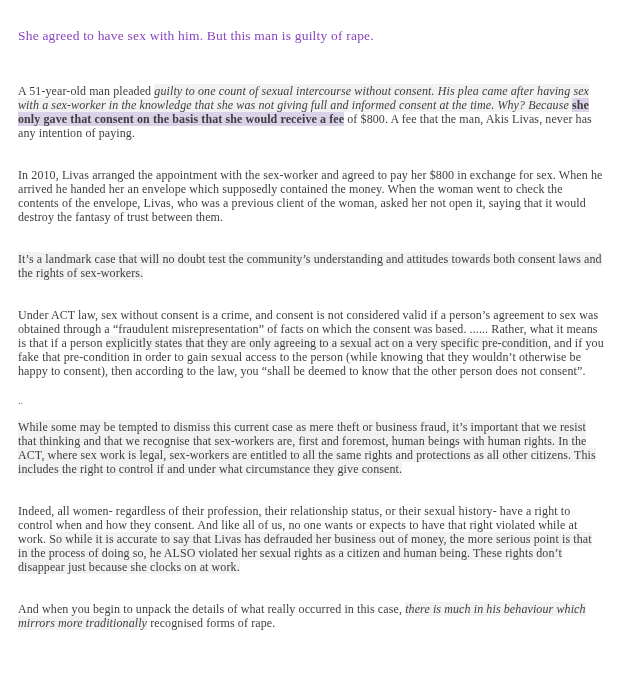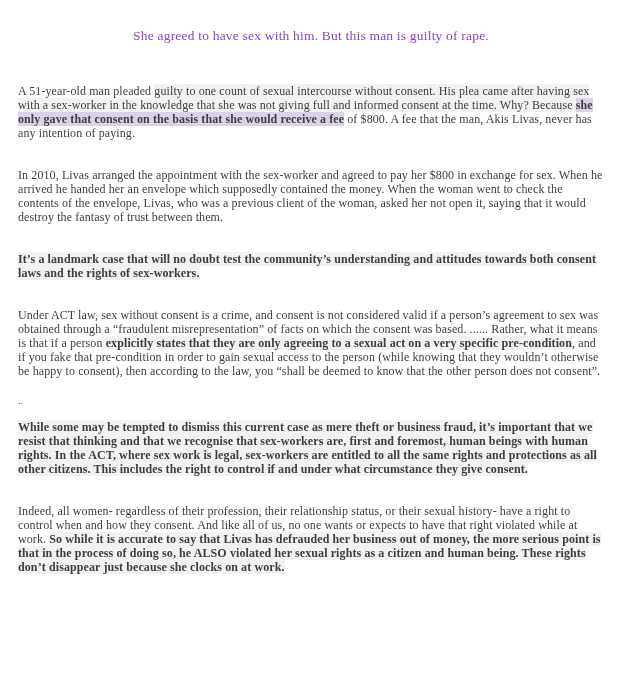--- a/index.html
+++ b/index.html
@@ -18,51 +18,51 @@
     color: var(--text-color, #3e3e3e);
     overflow: hidden;
   }
   .headline {
     font-size: 13.5px;
     line-height: 17px;
     font-weight: normal;
     letter-spacing: 0.2px;
     color: var(--title-color, #8a46bd);
     margin: 0 0 40px 0;
-    text-align: center;
   }
   .para {
     font-size: 12px;
     line-height: 14px;
     letter-spacing: 0.1px;
     margin: 0 0 28px 0;
   }
   .para.small {
     font-size: 10px;
     margin: -12px 0 12px 0;
     color: #6a6a6a;
   }
   .seg-plain   { background: transparent; }
-  .seg-gray    { background: var(--highlight-gray, #f2f2f2); }
+  .seg-gray    { background: var(--highlight-gray, #f2f2f2); font-style: italic; }
   .seg-bold-gray {
     background: var(--highlight-gray, #f2f2f2);
-    font-weight: bold;
+    font-weight: normal;
   }
   .seg-bold-purple {
     background: var(--highlight-purple, #d9d2e9);
     font-weight: bold;
   }
 </style>
 </head>
 <body>
 
 <div class="page">
   <h1 class="headline">She agreed to have sex with him. But this man is guilty of rape.</h1>
   <div id="article-body">
       <p class="para"><span class="seg-plain">A 51-year-old man pleaded </span><span class="seg-gray">guilty to one count of sexual intercourse without consent. His plea came after having sex with a sex-worker in the knowledge that she was not giving full and informed consent at the time. Why? Because </span><span class="seg-bold-purple">she only gave that consent on the basis that she would receive a fee</span><span class="seg-plain"> of $800. A fee that the man, Akis Livas, never has any intention of paying.</span></p>
       <p class="para"><span class="seg-plain">In 2010, Livas arranged the appointment with the sex-worker and agreed to pay her $800 in exchange for sex. When he arrived he handed her an envelope which supposedly contained the money. When the woman went to check the contents of the envelope, Livas, who was a previous client of the woman, asked her not open it, saying that it would destroy the fantasy of trust between them.</span></p>
       <p class="para"><span class="seg-bold-gray">It’s a landmark case that will no doubt test the community’s understanding and attitudes towards both consent laws and the rights of sex-workers.</span></p>
       <p class="para"><span class="seg-plain">Under ACT law, sex without consent is a crime, and consent is not considered valid if a person’s agreement to sex was obtained through a “fraudulent misrepresentation” of facts on which the consent was based. ...... Rather, what it means is that if a person </span><span class="seg-bold-gray">explicitly states that they are only agreeing to a sexual act on a very specific pre-condition</span><span class="seg-plain">, and if you fake that pre-condition in order to gain sexual access to the person (while knowing that they wouldn’t otherwise be happy to consent), then according to the law, you “shall be deemed to know that the other person does not consent”.</span></p>
       <p class="para small"><span class="seg-plain">..</span></p>
       <p class="para"><span class="seg-bold-gray">While some may be tempted to dismiss this current case as mere theft or business fraud, it’s important that we resist that thinking and that we recognise that sex-workers are, first and foremost, human beings with human rights. In the ACT, where sex work is legal, sex-workers are entitled to all the same rights and protections as all other citizens. This includes the right to control if and under what circumstance they give consent.</span></p>
       <p class="para"><span class="seg-plain">Indeed, all women- regardless of their profession, their relationship status, or their sexual history- have a right to control when and how they consent. And like all of us, no one wants or expects to have that right violated while at work. </span><span class="seg-bold-gray">So while it is accurate to say that Livas has defrauded her business out of money, the more serious point is that in the process of doing so, he ALSO violated her sexual rights as a citizen and human being. These rights don’t disappear just because she clocks on at work.</span></p>
+      <p class="para"><span class="seg-plain">And when you begin to unpack the details of what really occurred in this case, </span><span class="seg-gray">there is much in his behaviour which mirrors more traditionally</span><span class="seg-plain"> recognised forms of rape.</span></p>
     </div>
 </div>
 
 </body></html>

